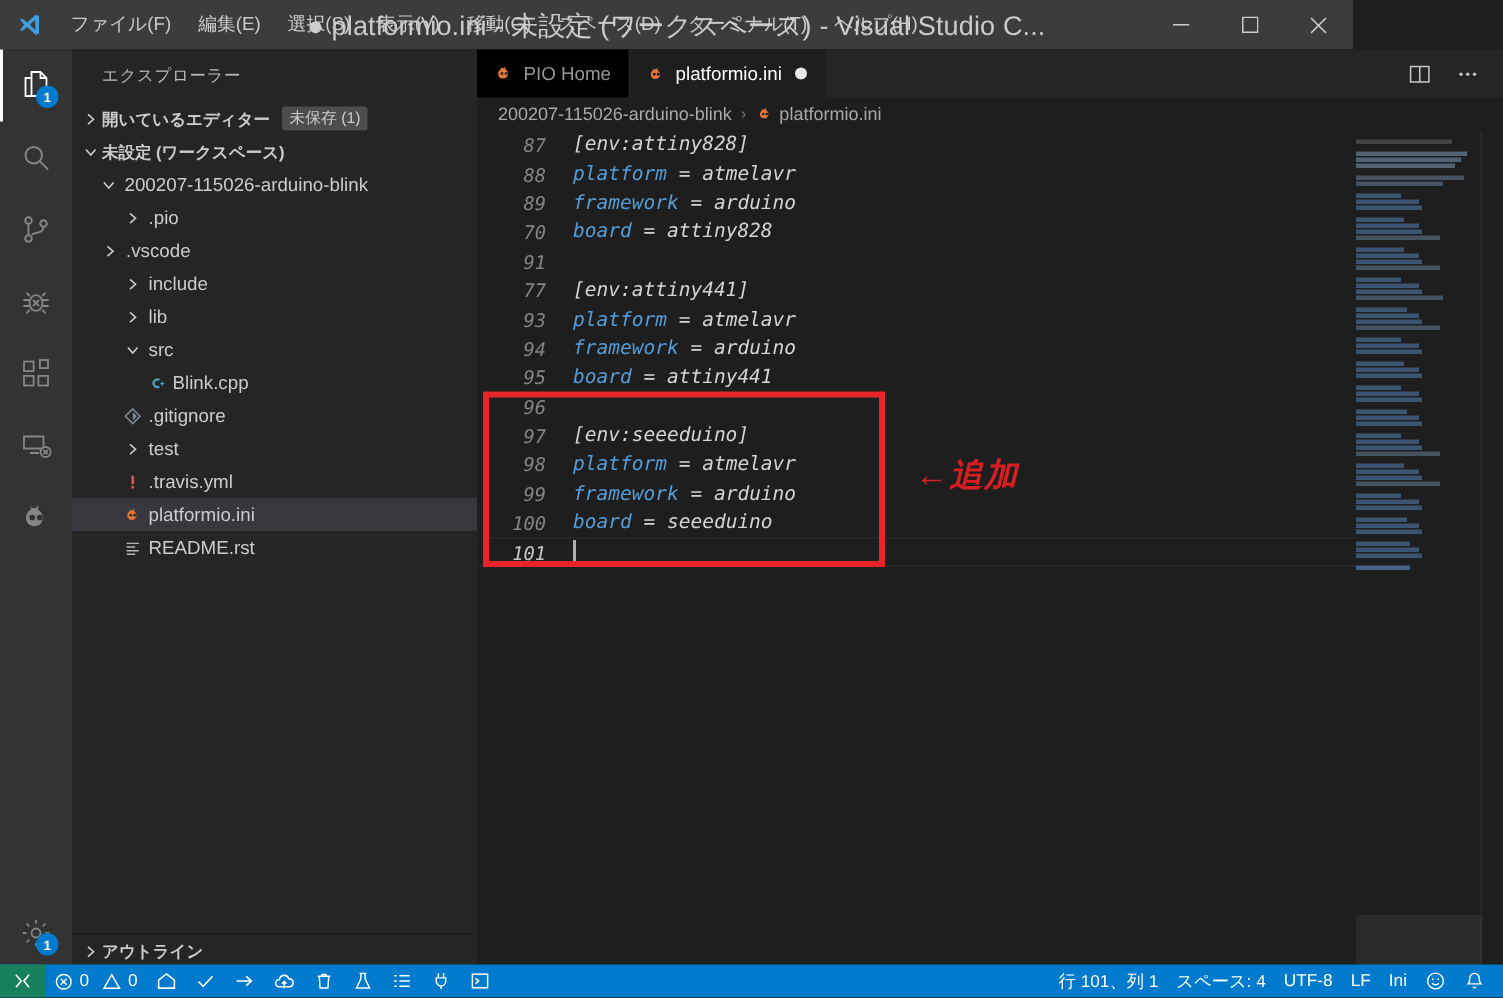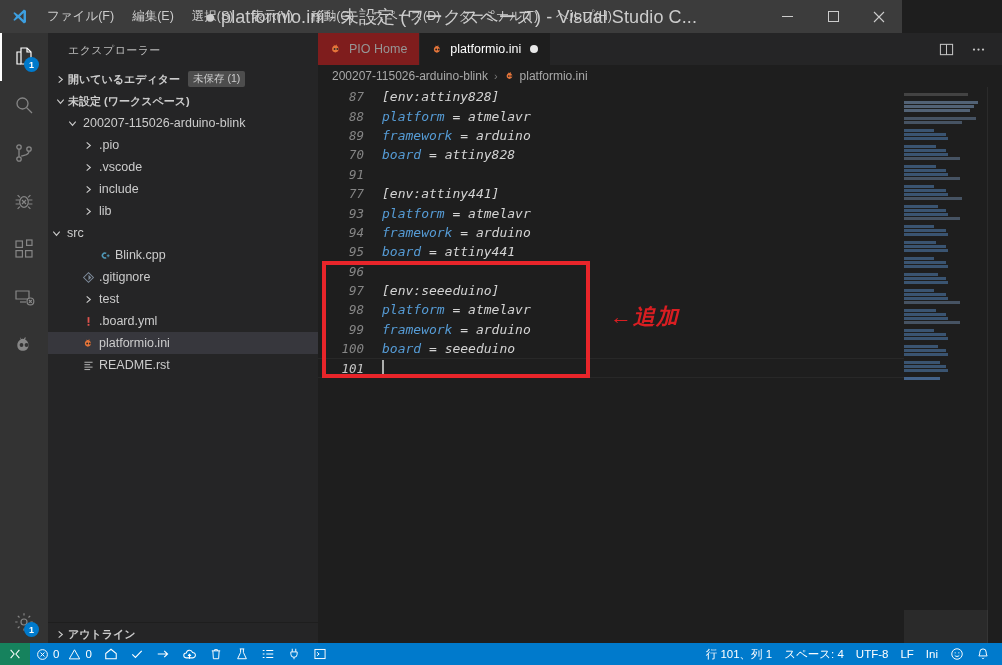--- a/index.html
+++ b/index.html
@@ -100,21 +100,21 @@
   .editor {
     position: absolute; top: 33px; left: 318px; width: 684px; height: 613px;
     background: #1e1e1e;
   }
   .tabbar {
     height: 32px; background: #252526; display: flex; align-items: stretch;
     position: relative;
   }
   .tab {
     display: flex; align-items: center; padding: 0 12px 0 11px;
-    font-size: 12.5px; color: #969696; background: #7f1d1d;
+    font-size: 12.5px; color: #969696; background: #000000;
     border-right: 1px solid #252526; max-width: 180px; position: relative;
   }
   .tab.active { background: #1e1e1e; color: #ffffff; }
   .tab.active::after {
     content:""; position:absolute; left:0; right:0; top:0; height:1px; background:#1e1e1e;
   }
   .tab-ico { margin-right: 6px; display: flex; align-items: center; }
   .dirty-dot {
     width: 8px; height: 8px; border-radius: 50%;
     background: #e8e8e8; margin-left: 9px; flex: 0 0 8px;
@@ -360,21 +360,21 @@
 
       <div class="tree-row" style="padding-left:32px">
         <span class="tree-ico">
           <svg width="11" height="11" viewBox="0 0 12 12" fill="none" stroke="#cccccc" stroke-width="1.2">
               <path d="M4 2.5 8 6l-4 3.5"></path>
             </svg>
         </span>
         <span>.pio</span>
       </div>
 
-      <div class="tree-row" style="padding-left:32px">
+      <div class="tree-row" style="padding-left:17px">
         <span class="tree-ico">
           <svg width="11" height="11" viewBox="0 0 12 12" fill="none" stroke="#cccccc" stroke-width="1.2">
               <path d="M4 2.5 8 6l-4 3.5"></path>
             </svg>
         </span>
         <span>.vscode</span>
       </div>
 
       <div class="tree-row" style="padding-left:32px">
         <span class="tree-ico">
@@ -387,21 +387,21 @@
 
       <div class="tree-row" style="padding-left:32px">
         <span class="tree-ico">
           <svg width="11" height="11" viewBox="0 0 12 12" fill="none" stroke="#cccccc" stroke-width="1.2">
               <path d="M4 2.5 8 6l-4 3.5"></path>
             </svg>
         </span>
         <span>lib</span>
       </div>
 
-      <div class="tree-row" style="">
+      <div class="tree-row" style="padding-left:32px">
         <span class="tree-ico">
           <svg width="11" height="11" viewBox="0 0 12 12" fill="none" stroke="#cccccc" stroke-width="1.2">
               <path d="M2.5 4 6 8l3.5-4"></path>
             </svg>
         </span>
         <span>src</span>
       </div>
 
       <div class="tree-row" style="padding-left:48px">
         <span class="tree-ico">
@@ -432,21 +432,21 @@
         <span>test</span>
       </div>
 
       <div class="tree-row" style="padding-left:32px">
         <span class="tree-ico">
           <svg width="13" height="13" viewBox="0 0 16 16">
             <rect x="6.9" y="2.6" width="2.2" height="7" fill="#e0534d"></rect>
             <rect x="6.9" y="11" width="2.2" height="2.2" fill="#e0534d"></rect>
           </svg>
         </span>
-        <span>.board.yml</span>
+        <span>.travis.yml</span>
       </div>
 
       <div class="tree-row selected" style="padding-left:32px">
         <span class="tree-ico">
           <svg width="13" height="13" viewBox="0 0 24 24" fill="#e5753a">
             <path d="M7.6 4.2c.5-.3 1 .7 1.4 1.7a6.8 6.8 0 0 1 3 0c.4-1 .9-2 1.4-1.7.6.3.1 1.4-.3 2.4 2.1 1.1 3.4 3.2 3.4 5.6 0 3.6-2.5 5.6-5.6 5.6S5.3 15.8 5.3 12.2c0-2.4 1.3-4.5 3.4-5.6-.4-1-.9-2.1-.3-2.4z"></path>
             <circle cx="9.6" cy="12" r="1.7" fill="#2b2b2b"></circle>
               <circle cx="14.4" cy="12" r="1.7" fill="#2b2b2b"></circle>
           </svg>
         </span>

